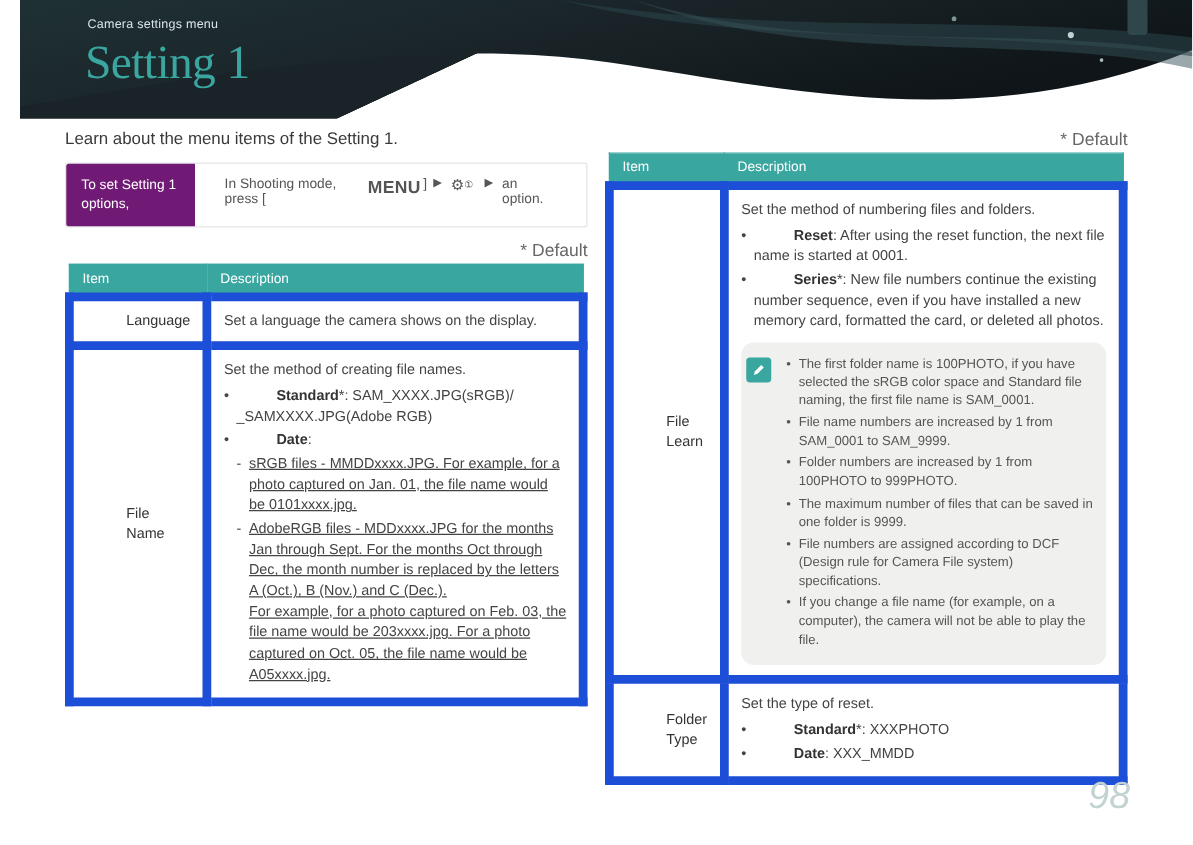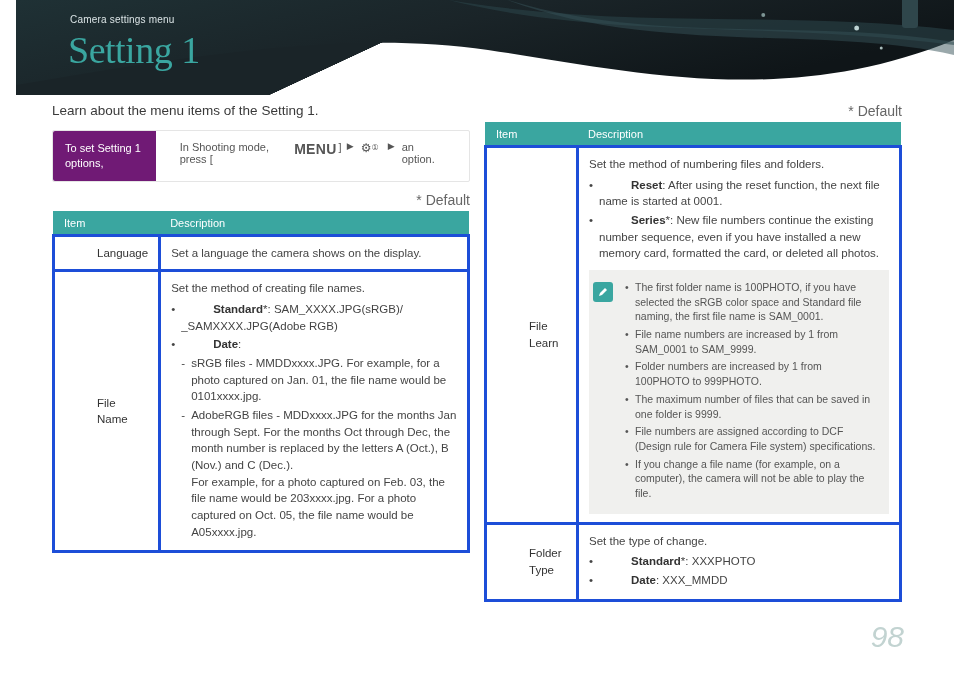--- a/index.html
+++ b/index.html
@@ -99,39 +99,39 @@
     color: #fff;
     text-align: left;
     font-weight: 400;
     padding: 5px 10px;
     border: 1px solid #3aa6a0;
     font-size: 11px;
     margin-top: 44px;
   }
   table.desc th:first-child { width: 92px; }
   table.desc td {
-    border: 3px solid #1d4ed8;
+    border: 7px solid #1d4ed8;
     padding: 8px 10px;
     vertical-align: middle;
     color: #444;
     line-height: 1.45;
   }
   table.desc td.item-cell { vertical-align: middle; color:#333;padding-left:42px; }
   .bullets { list-style: none; margin-top: 4px; }
   .bullets > li { position: relative; padding-left: 10px; margin-bottom: 2px; }
   .bullets > li::before {
     content: "•"; position: absolute; left: 0; top: 0; color:#444;
   }
   .sub-dash { list-style: none; margin-top: 2px; }
-  .sub-dash > li { position: relative; padding-left: 10px; margin-bottom: 2px; }
+  .sub-dash > li { position: relative; padding-left: 10px; margin-bottom: 2px; text-decoration: underline; }
   .sub-dash > li::before { content: "-"; position: absolute; left: 0; top: 0; }
   .note-box {
     display: flex;
     background: #f0f0ee;
-    border-radius: 0;
+    border-radius: 10px;
     margin-top: 8px;
     padding: 10px 10px 10px 0;
     gap: 8px;
   }
   .note-icon {
     width: 28px; flex: 0 0 28px;
     display: flex; align-items: flex-start; justify-content: center;
     padding-top: 2px;
   }
   .note-icon .badge {
@@ -276,21 +276,21 @@
               <li>The maximum number of files that can be saved in one folder is 9999.</li>
               <li>File numbers are assigned according to DCF (Design rule for Camera File system) specifications.</li>
               <li>If you change a file name (for example, on a computer), the camera will not be able to play the file.</li>
             </ul>
           </div>
         </td>
       </tr>
       <tr>
         <td class="item-cell">Folder Type</td>
         <td>
-          <span>Set the type of change.</span>
+          <span>Set the type of reset.</span>
           <ul class="bullets">
             <li>
               <b>Standard</b><span>*</span><span>: XXXPHOTO</span>
             </li>
             <li>
               <b>Date</b><span>: XXX_MMDD</span>
             </li>
           </ul>
         </td>
       </tr>

